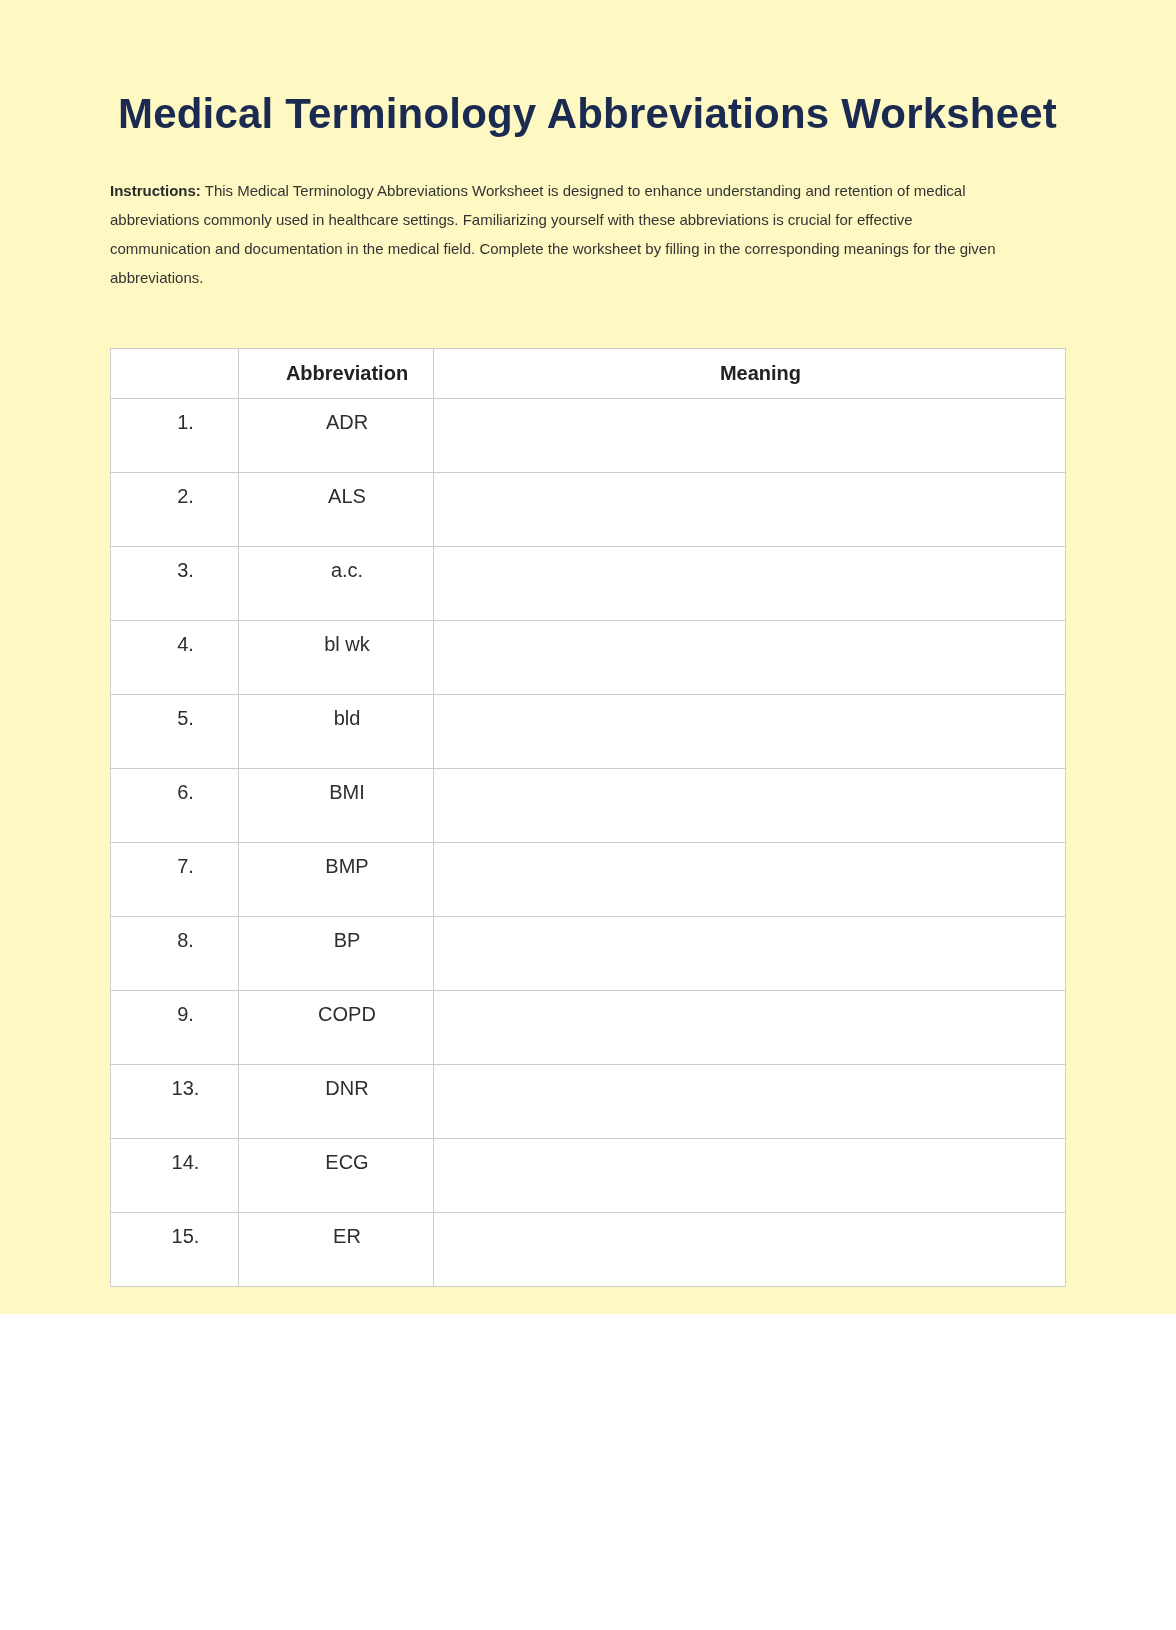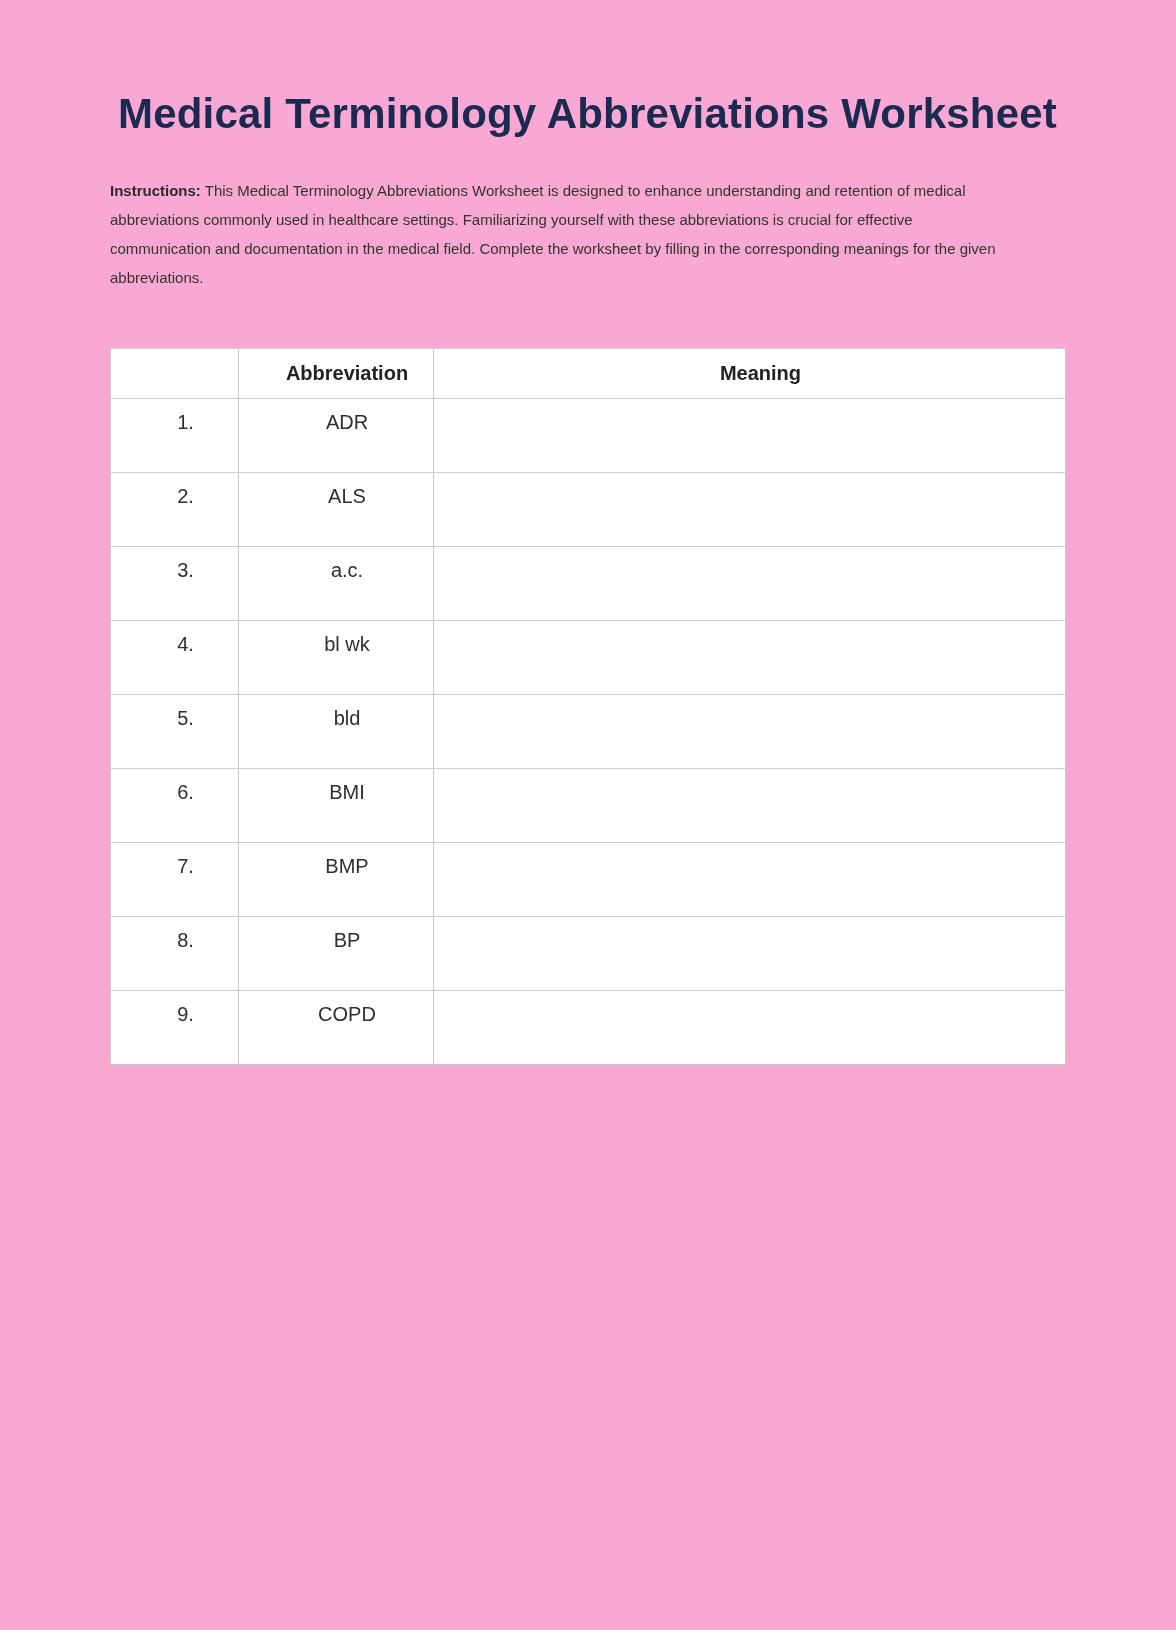--- a/index.html
+++ b/index.html
@@ -4,22 +4,22 @@
 <style>
   html, body {
     margin: 0;
     padding: 0;
     background: #ffffff;
     font-family: "Liberation Sans", sans-serif;
     color: #333333;
   }
   .page {
     width: 1176px;
-    height: 1630px;
-    background: #f9a8d4;
+    height: 1314px;
+    background: #fef9c3;
     box-sizing: border-box;
     padding: 0 111px 0 110px;
     overflow: hidden;
   }
   .title {
     margin: 0 auto;
     padding-top: 88px;
     max-width: 960px;
     text-align: center;
     font-size: 42px;
@@ -140,16 +140,31 @@
         <tr>
           <td class="c-num">8.</td>
           <td class="c-abbr">BP</td>
           <td class="c-meaning"></td>
         </tr>
         <tr>
           <td class="c-num">9.</td>
           <td class="c-abbr">COPD</td>
           <td class="c-meaning"></td>
         </tr>
+        <tr>
+          <td class="c-num">13.</td>
+          <td class="c-abbr">DNR</td>
+          <td class="c-meaning"></td>
+        </tr>
+        <tr>
+          <td class="c-num">14.</td>
+          <td class="c-abbr">ECG</td>
+          <td class="c-meaning"></td>
+        </tr>
+        <tr>
+          <td class="c-num">15.</td>
+          <td class="c-abbr">ER</td>
+          <td class="c-meaning"></td>
+        </tr>
       </tbody>
   </table>
 
 </div>
 
 </body></html>

